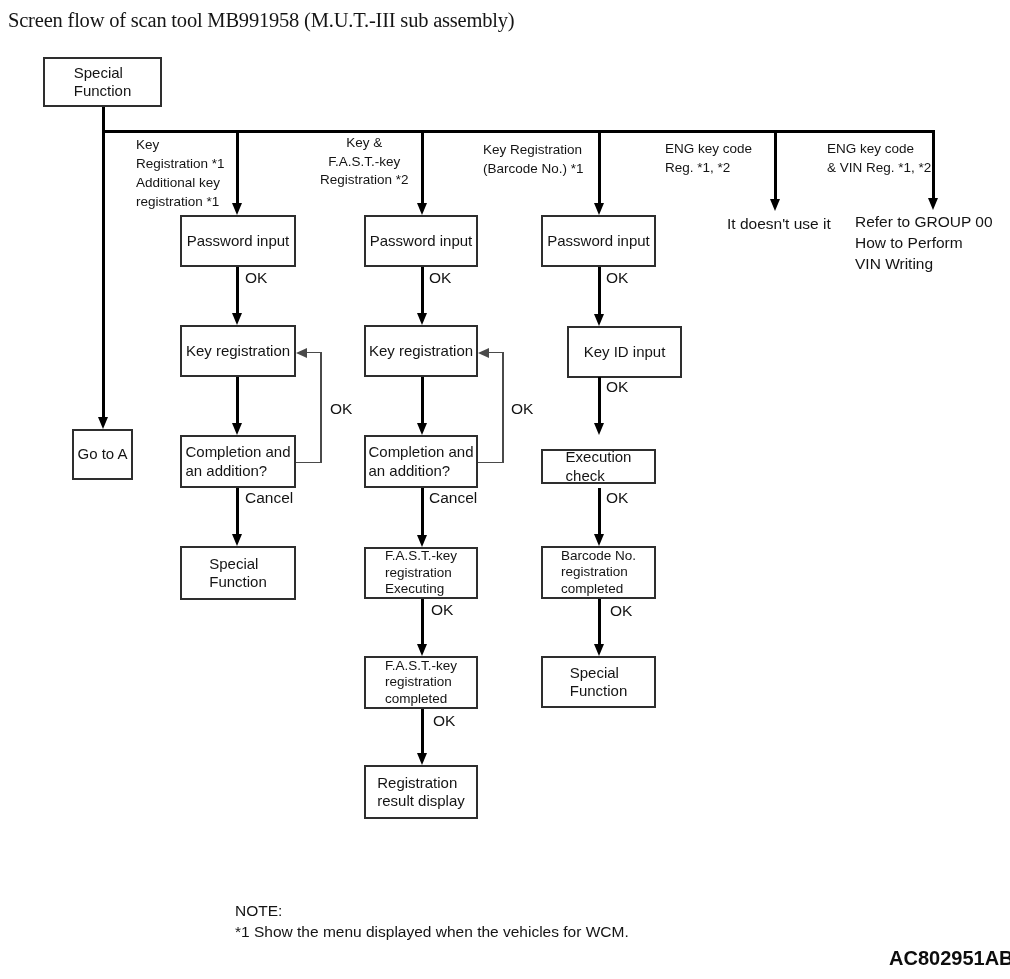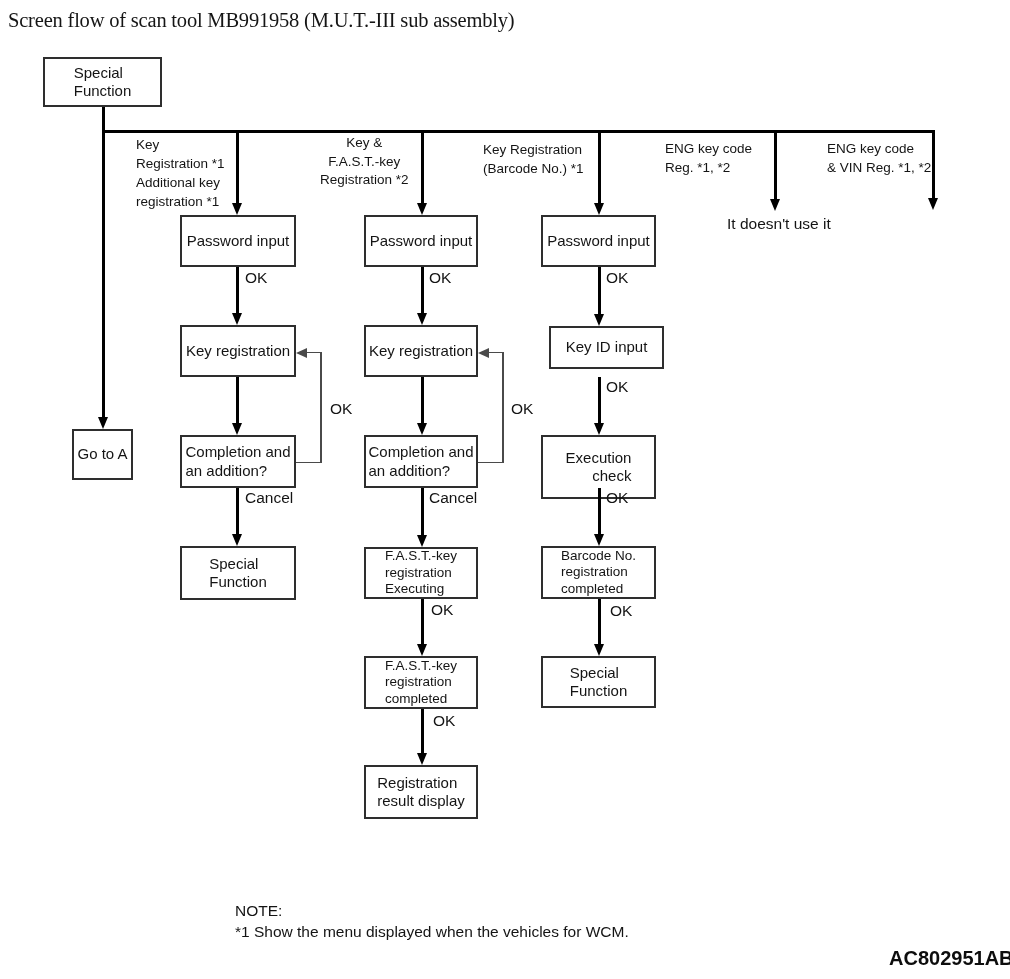--- a/index.html
+++ b/index.html
@@ -131,41 +131,44 @@
   <div class="lbl" style="left:433px;top:712px;">OK</div>
 
   <div class="box" style="left:364px;top:765px;width:114px;height:54px;">Registration
 result display</div>
 
   <div class="box" style="left:541px;top:215px;width:115px;height:52px;">Password input</div>
   <div class="line" style="left:597.5px;top:267px;width:3px;height:49px;"></div>
   <div class="ad" style="left:593.5px;top:314px;"></div>
   <div class="lbl" style="left:606px;top:269px;">OK</div>
 
-  <div class="box" style="left:549px;top:326px;width:115px;height:43px;">Key ID input</div>
+  <div class="box" style="left:567px;top:326px;width:115px;height:52px;">Key ID input</div>
   <div class="line" style="left:597.5px;top:377px;width:3px;height:48px;"></div>
   <div class="ad" style="left:593.5px;top:423px;"></div>
   <div class="lbl" style="left:606px;top:378px;">OK</div>
 
-  <div class="box" style="left:541px;top:435px;width:115px;height:64px;text-align:right;">Execution
+  <div class="box" style="left:541px;top:449px;width:115px;height:35px;">Execution
 check</div>
   <div class="line" style="left:597.5px;top:488px;width:3px;height:48px;"></div>
   <div class="ad" style="left:593.5px;top:534px;"></div>
   <div class="lbl" style="left:606px;top:489px;">OK</div>
 
   <div class="box small" style="left:541px;top:546px;width:115px;height:53px;">Barcode No.
 registration
 completed</div>
   <div class="line" style="left:597.5px;top:599px;width:3px;height:47px;"></div>
   <div class="ad" style="left:593.5px;top:644px;"></div>
   <div class="lbl" style="left:610px;top:602px;">OK</div>
 
   <div class="box" style="left:541px;top:656px;width:115px;height:52px;">Special
 Function</div>
 
   <div class="lbl" style="left:727px;top:215px;">It doesn't use it</div>
+  <div class="lbl t3" style="left:855px;top:211px;">Refer to GROUP 00
+How to Perform
+VIN Writing</div>
 
   <div class="note" style="left:235px;top:902px;">NOTE:</div>
   <div class="note" style="left:235px;top:923px;">*1 Show the menu displayed when the vehicles for WCM.</div>
 
   <div class="ac" style="left:889px;top:947px;">AC802951AB</div>
 
 </div>
 
 </body></html>

